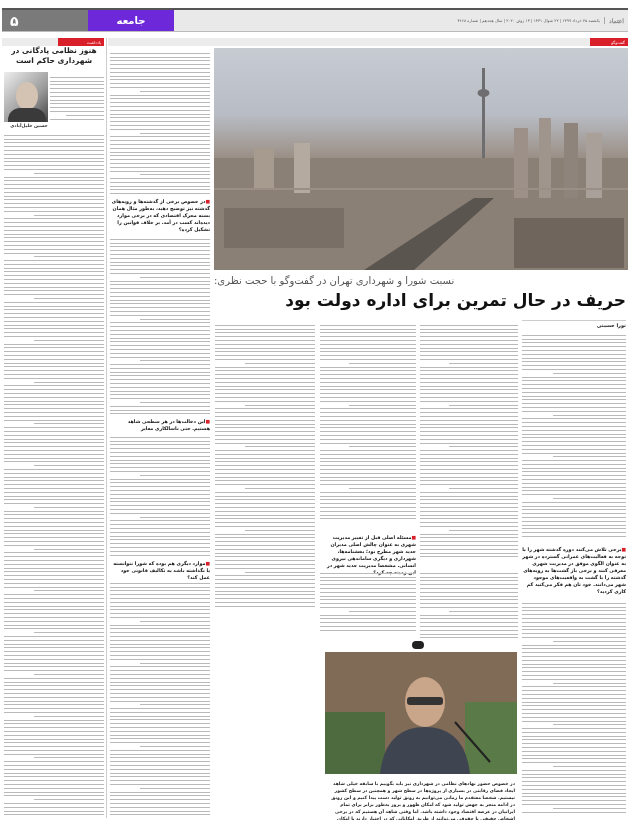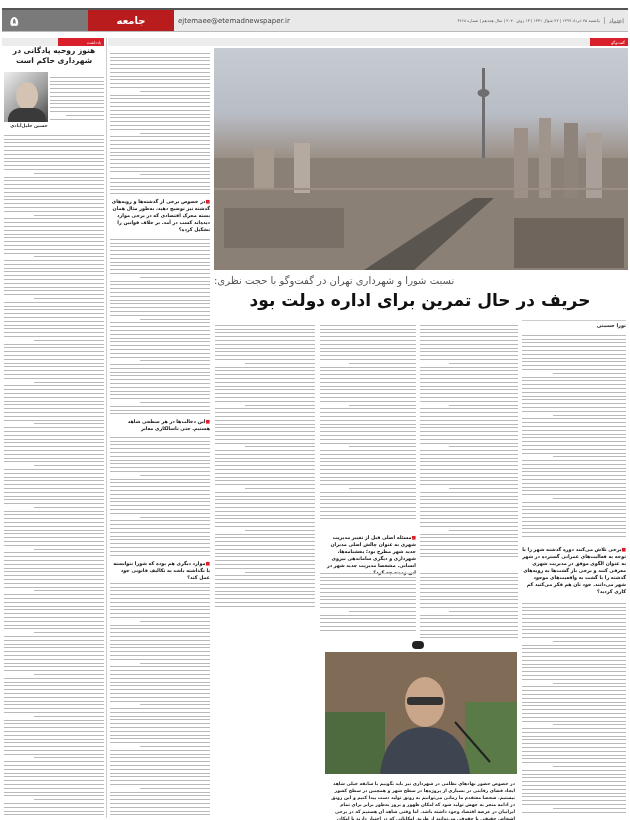--- a/index.html
+++ b/index.html
@@ -1,63 +1,62 @@
 <!DOCTYPE html>
 <html><head>
 <meta charset="utf-8">
 <style>
   *{box-sizing:border-box;margin:0;padding:0}
   html,body{width:630px;height:820px;overflow:hidden;background:#fff}
   body{font-family:"DejaVu Sans",sans-serif;color:#333;position:relative}
   .topline{position:absolute;left:2px;right:2px;top:8px;height:2px;background:#555}
   .masthead{position:absolute;left:2px;right:2px;top:10px;height:22px;display:flex;background:#e9e9e9;border-bottom:1px solid #bbb}
   .pagenum{width:86px;background:#7a7a7a;color:#fff;font:bold 14px "DejaVu Sans",sans-serif;display:flex;align-items:center;padding-left:8px}
-  .section{width:86px;background:#b91c1c;color:#fff;font:bold 10px "DejaVu Sans",sans-serif;display:flex;align-items:center;justify-content:center}
+  .section{width:86px;background:#6d28d9;color:#fff;font:bold 10px "DejaVu Sans",sans-serif;display:flex;align-items:center;justify-content:center}
   .email{flex:0 0 150px;font-size:7px;color:#444;display:flex;align-items:center;padding-left:4px;background:#e9e9e9}
   .dateline{flex:1;font-size:4px;color:#555;direction:rtl;display:flex;align-items:center;padding-right:4px;gap:4px}
   .logo{font:bold 6px "DejaVu Serif",serif;color:#888;border-left:1px solid #aaa;padding-left:4px}
   .redtab{position:absolute;height:8px;background:#d91f2a;color:#fff;font-size:4px;direction:rtl;padding:1px 3px;display:flex;align-items:center}
   .bar{position:absolute;height:8px;background:#ececec}
   .col{position:absolute;direction:rtl;text-align:justify}
   .lines{display:block}
   .ln{height:1px;background:#b9b9b9;margin:2.8px 0}
   .ln.short{width:70%;margin-right:0}
   .photo{position:absolute;overflow:hidden}
   .sky{position:absolute;inset:0;background:linear-gradient(#c7cbd2 0%,#b8bcc4 30%,#9a8e84 50%,#7d746c 70%,#6c6460 100%)}
   .kicker{position:absolute;left:214px;right:4px;top:275px;text-align:left;font-size:10px;color:#555;direction:rtl}
-  .headline{position:absolute;left:214px;right:4px;top:290px;text-align:center;font:bold 17px "DejaVu Sans",sans-serif;color:#111;direction:rtl}
+  .headline{position:absolute;left:214px;right:4px;top:290px;font:bold 17px "DejaVu Sans",sans-serif;color:#111;direction:rtl}
   .author{position:absolute;left:522px;width:104px;top:322px;font:bold 5px "DejaVu Sans",sans-serif;direction:rtl;color:#222}
   .sep{position:absolute;background:#ccc}
   .notetitle{position:absolute;left:4px;width:100px;top:46px;font:bold 7.5px "DejaVu Sans",sans-serif;color:#222;text-align:center;direction:rtl;line-height:10px}
   .portrait{position:absolute;left:4px;top:72px;width:44px;height:50px;background:linear-gradient(135deg,#eee,#999 60%,#444);overflow:hidden}
   .portrait .face{position:absolute;left:12px;top:10px;width:22px;height:28px;border-radius:50%;background:#d4c2b2}
   .portrait .shirt{position:absolute;left:4px;top:36px;width:38px;height:20px;border-radius:12px 12px 0 0;background:#3a3a3a}
   .pname{position:absolute;left:4px;top:123px;width:50px;font:bold 4.5px "DejaVu Sans",sans-serif;direction:rtl;text-align:center}
   .caption{position:absolute;left:325px;width:190px;top:780px;font:bold 4.5px "DejaVu Sans",sans-serif;direction:rtl;color:#222;line-height:7px}
   .bullet{position:absolute;font:bold 4.8px "DejaVu Sans",sans-serif;direction:rtl;color:#111;line-height:7px}
   .bullet .dot{color:#d91f2a}
   .badge{position:absolute;left:412px;top:641px;width:12px;height:8px;border-radius:4px;background:#222}
 </style>
 </head>
 <body>
 
 <div class="topline"></div>
 <div class="masthead">
   <div class="pagenum">۵</div>
   <div class="section">جامعه</div>
-  <div class="email">ejtemaee@etemadnewspaper.ir</div>
   <div class="dateline">
     <span class="logo">اعتماد</span>
     <span>یکشنبه ۲۵ خرداد ۱۳۹۹ | ۲۲ شوال ۱۴۴۱ | ۱۴ ژوئن ۲۰۲۰ | سال هجدهم | شماره ۴۶۶۸</span>
   </div>
 </div>
 
 <div class="bar" style="left:2px;width:102px;top:38px"></div>
 <div class="redtab" style="left:58px;width:46px;top:38px">یادداشت</div>
-<div class="notetitle">هنوز روحیه پادگانی در شهرداری حاکم است</div>
+<div class="notetitle">هنوز نظامی پادگانی در شهرداری حاکم است</div>
 <div class="portrait">
     <div class="face"></div>
     <div class="shirt"></div>
   </div>
 <div class="pname">حسین خلیل‌آبادی</div>
 <div class="col" style="left:50px;width:54px;top:74px">
   <div class="lines" id="noteLead">
       <div class="ln"></div>
       <div class="ln"></div>
       <div class="ln"></div>

